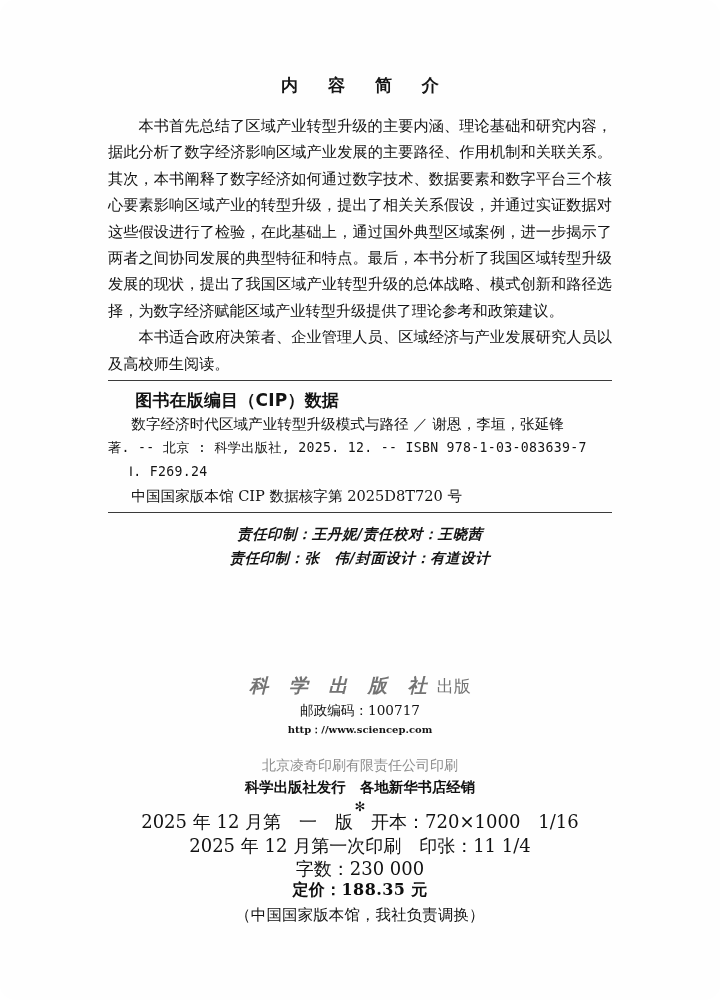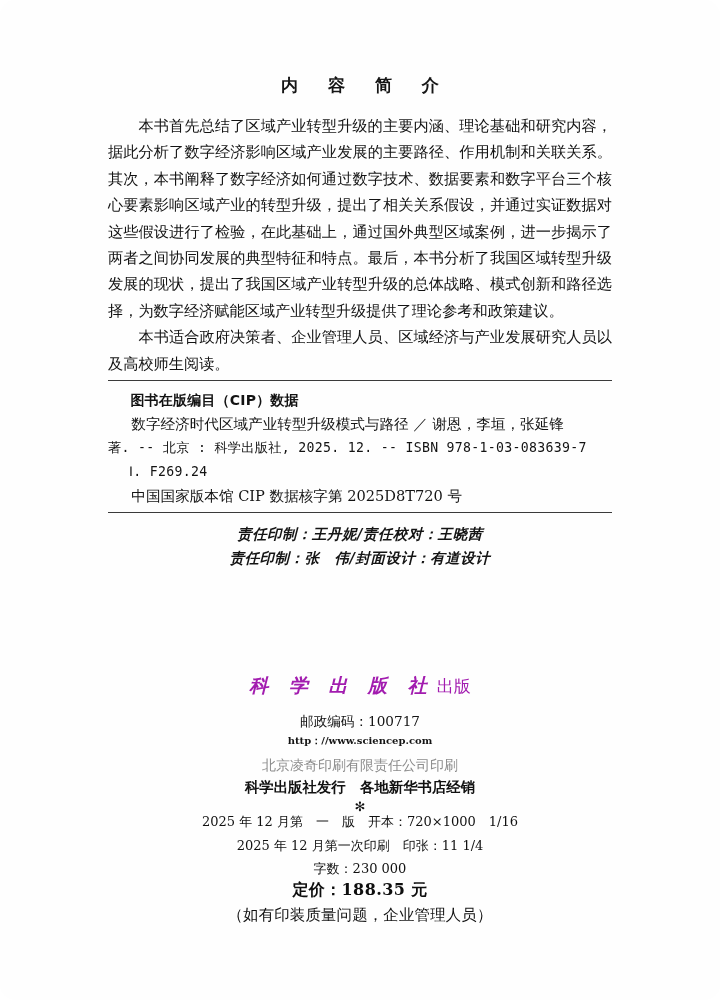--- a/index.html
+++ b/index.html
@@ -72,21 +72,21 @@
     left: 108px;
     top: 388px;
     width: 504px;
     font-size: 14.6px;
     line-height: 24px;
     color: #131313;
   }
   .cip-heading {
     font-weight: bold;
     font-family: "DejaVu Sans", "Liberation Sans", sans-serif;
-    font-size: 14px;
+    font-size: 17px;
     padding-left: 1.6em;
     letter-spacing: 0.2px;
   }
   .cip-line {
     white-space: normal;
   }
   .cip-indent-1 { padding-left: 1.6em; }
   .cip-indent-0 { padding-left: 0; }
   .cip-mono {
     font-family: "DejaVu Sans Mono", "Liberation Mono", monospace;
@@ -115,22 +115,22 @@
   .publisher-block {
     position: absolute;
     left: 108px;
     top: 672px;
     width: 504px;
     text-align: center;
   }
   .publisher-logo-line {
     font-size: 19px;
     line-height: 26px;
-    color: #a21caf;
-    margin-bottom: 12px;
+    color: #737373;
+    margin-bottom: 1px;
   }
   .logo-name {
     font-weight: bold;
     font-style: italic;
     letter-spacing: 7px;
     font-family: "DejaVu Serif", "Liberation Serif", serif;
   }
   .logo-suffix {
     font-weight: normal;
     font-style: normal;
@@ -184,21 +184,21 @@
     letter-spacing: 0;
   }
 
   
   .edition-block {
     position: absolute;
     left: 108px;
     top: 810px;
     width: 504px;
     text-align: center;
-    font-size: 13px;
+    font-size: 18px;
     line-height: 23.5px;
     color: #111111;
   }
   .edition-line-1,
   .edition-line-2 {
     display: block;
     text-align: center;
     white-space: pre;
   }
   .words-line {
@@ -270,16 +270,16 @@
   </div>
 
   <div class="edition-block">
     <span class="edition-line-1">2025 年 12 月第　一　版　开本：720×1000　1/16</span>
     <span class="edition-line-2">2025 年 12 月第一次印刷　印张：11 1/4</span>
     <span class="words-line">字数：230 000</span>
   </div>
 
   <div class="price-block">
     <div class="price-line">定价：188.35 元</div>
-    <div class="notice-line">（如有印装质量问题，企业管理人员）</div>
+    <div class="notice-line">（中国国家版本馆，我社负责调换）</div>
   </div>
 
 </div>
 
 </body></html>

